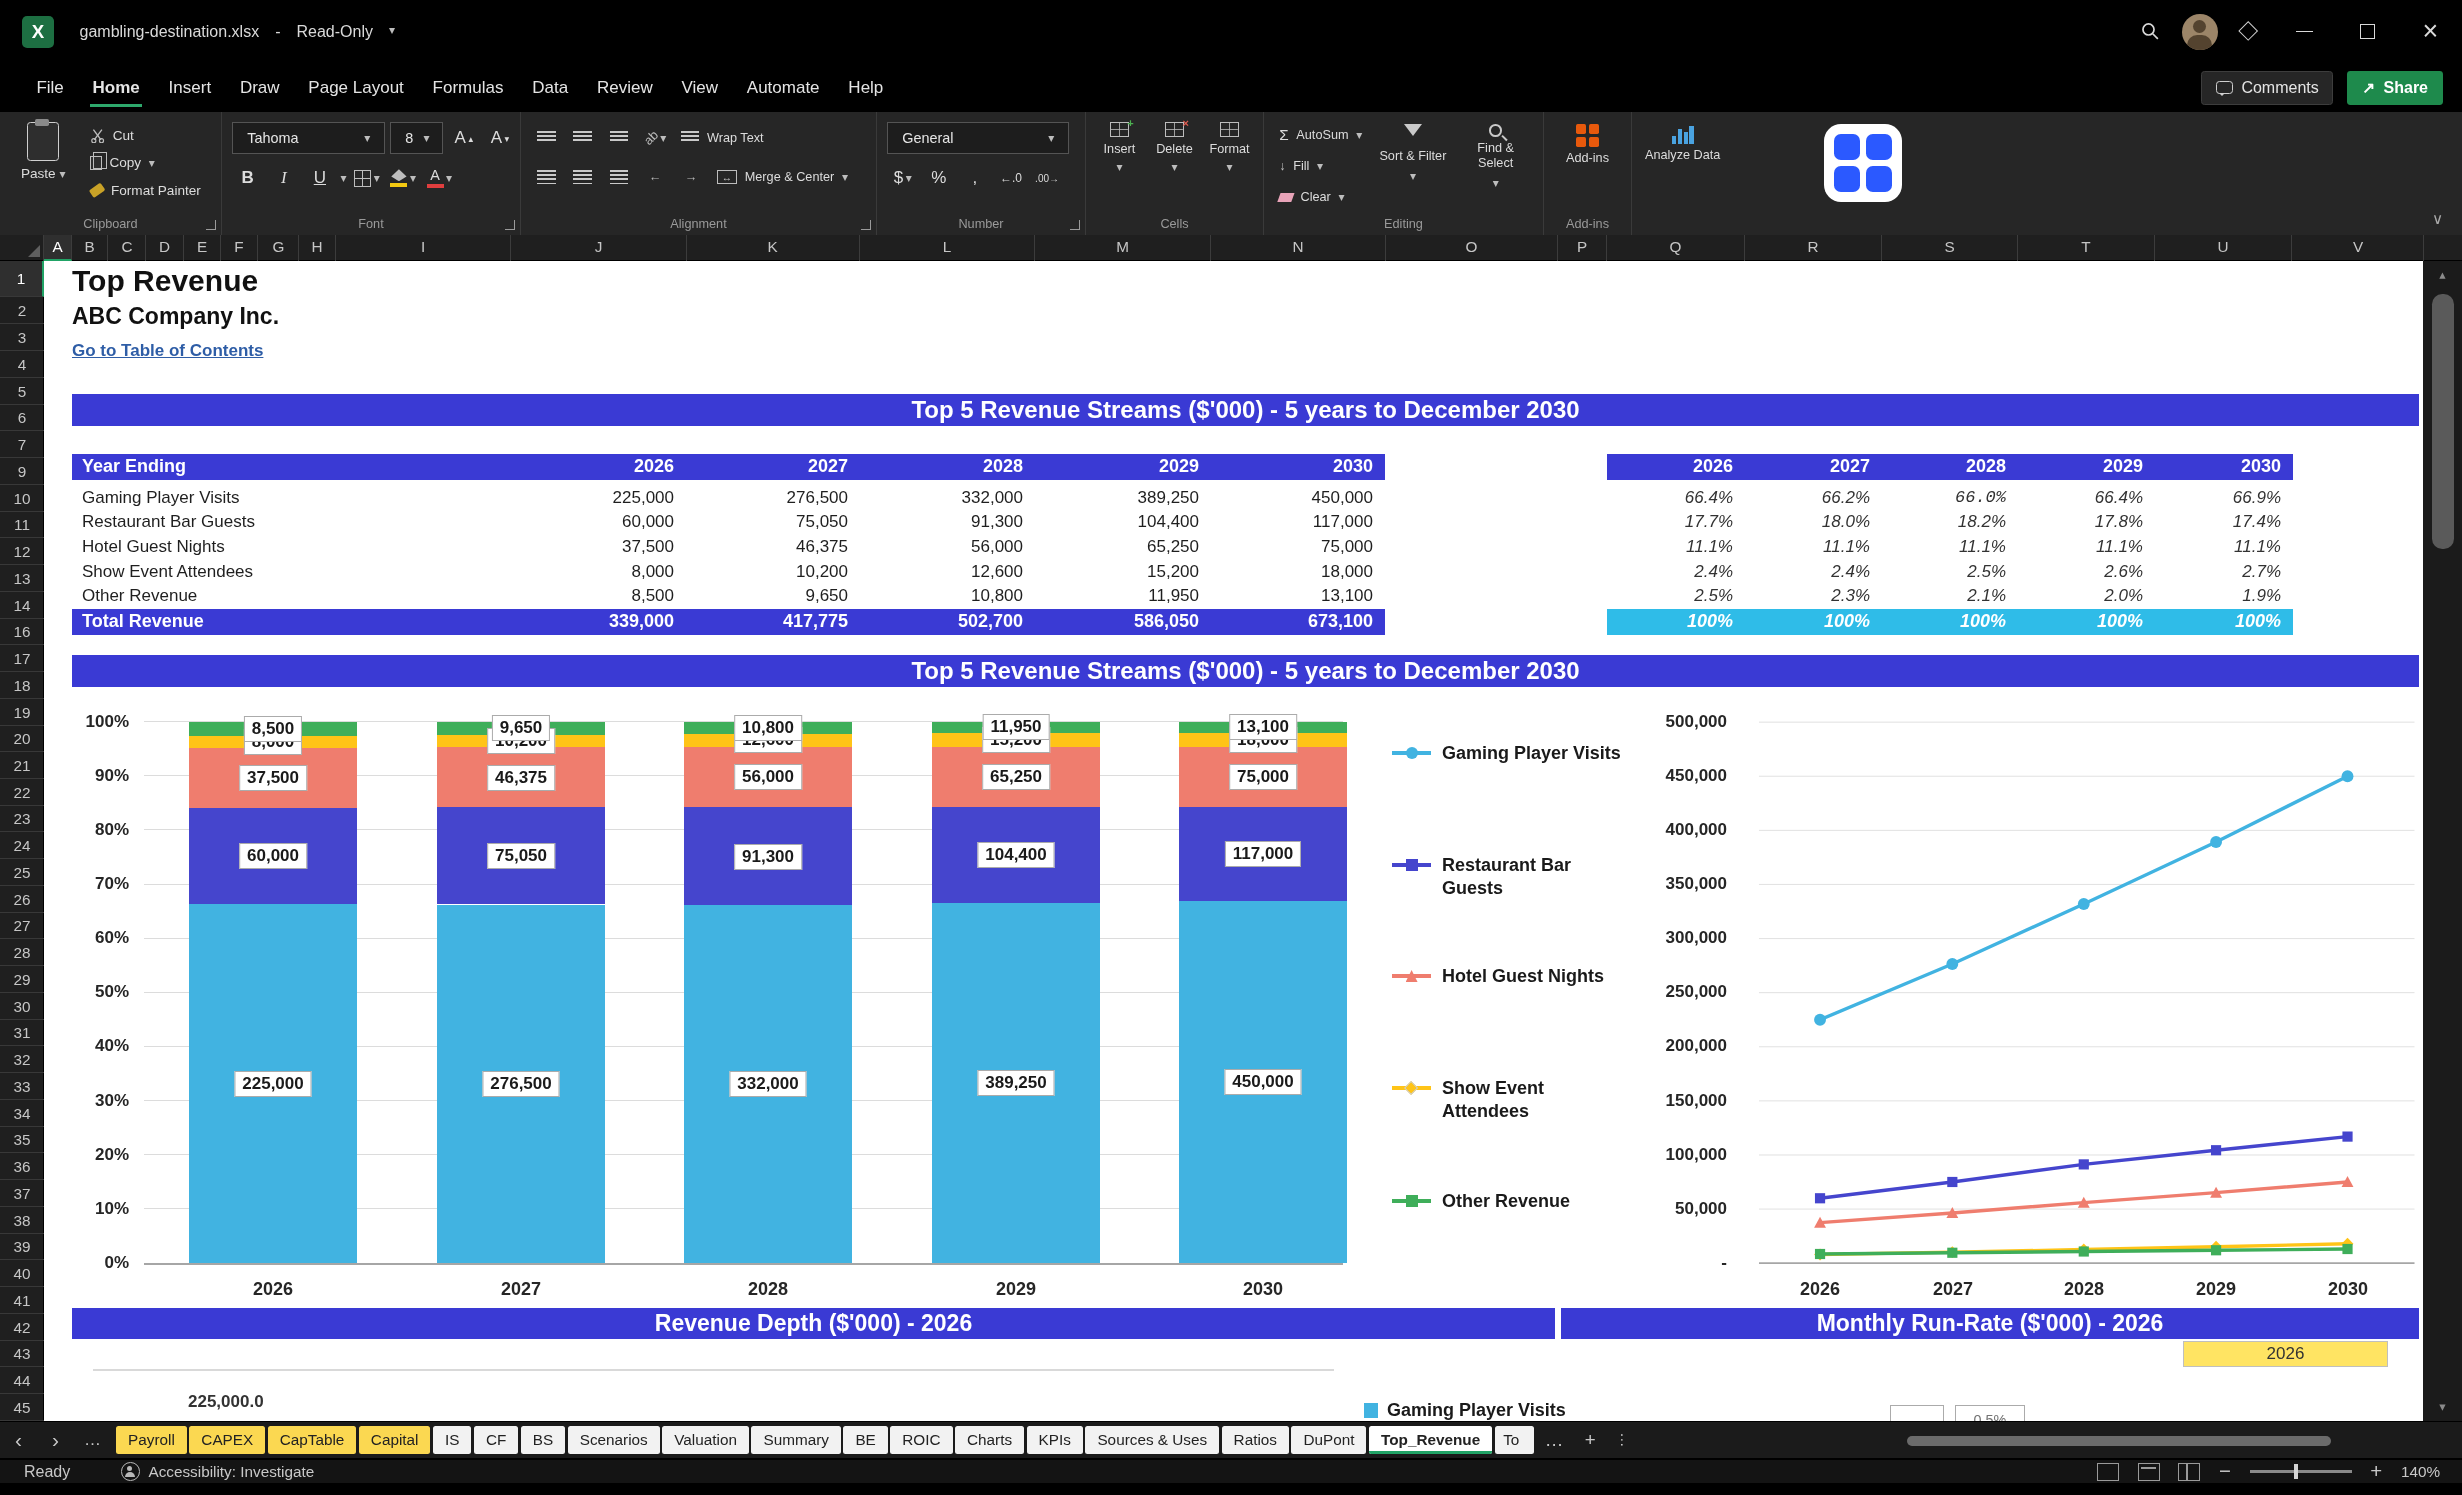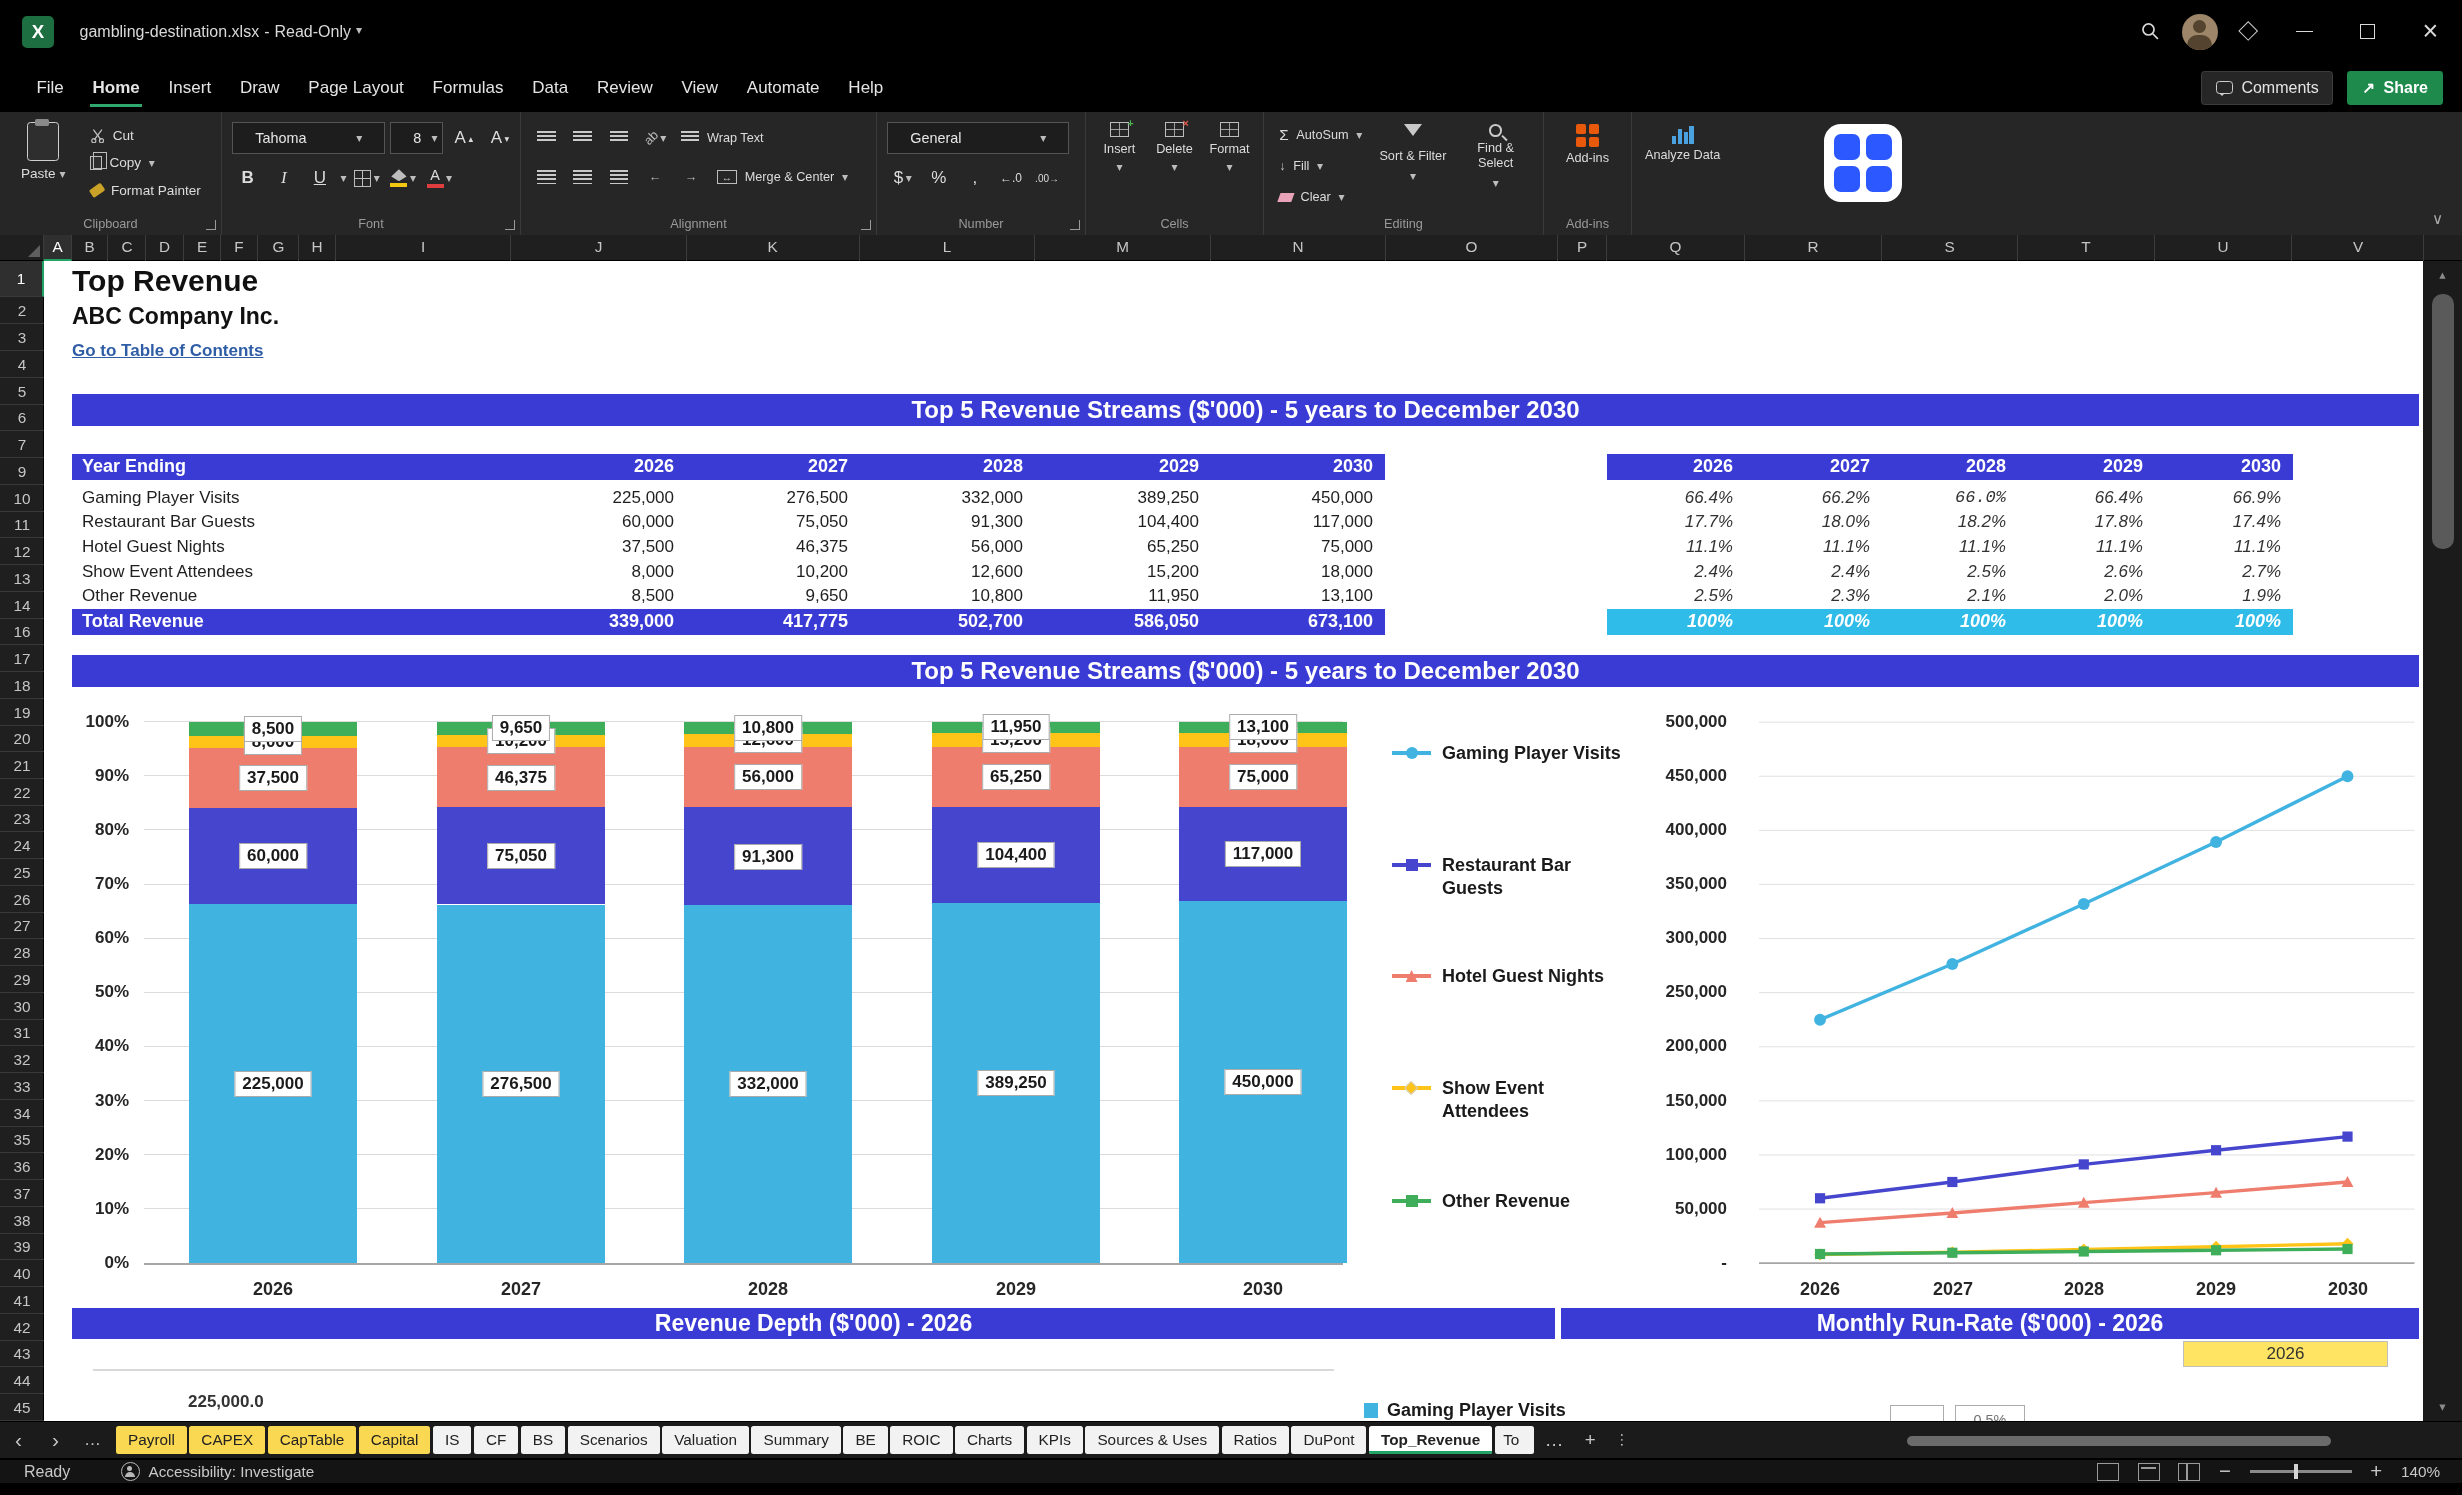--- a/index.html
+++ b/index.html
@@ -1,21 +1,21 @@
 <!DOCTYPE html>
 <html style="font-size:13.6px"><head>
 <meta charset="utf-8">
 <style>
 *{box-sizing:border-box;margin:0;padding:0}
 html,body{width:2462px;height:1495px;overflow:hidden;background:#000;font-family:"Liberation Sans",sans-serif}
 #app{position:absolute;inset:0;width:2462px;height:1495px}
 
 #titlebar{position:absolute;left:0;top:0;width:2462px;height:63px;background:#000;display:flex;align-items:center;color:#d9d9d9}
 .xl-icon{width:32px;height:32px;margin-left:22px;background:#1D6F42;border-radius:5.1px;color:#fff;font-weight:700;font-size:18.7px;display:flex;align-items:center;justify-content:center}
-.doc-title{margin-left:25.5px;font-size:16px;color:#d9d9d9;display:flex;gap:5px;white-space:nowrap}
+.doc-title{margin-left:25.5px;font-size:16px;color:#d9d9d9;display:flex;gap:16px;white-space:nowrap}
 .dd{font-size:12px;color:#bdbdbd}
 .tb-right{margin-left:auto;display:flex;align-items:center}
 .tb-ic{width:49px;height:63px;display:flex;align-items:center;justify-content:center}
 .avatar{width:36px;height:36px;border-radius:50%;background:#9c8568;position:relative;overflow:hidden}
 .avatar::before{content:"";position:absolute;left:11px;top:6px;width:13.6px;height:13.6px;border-radius:50%;background:#54432f}
 .avatar::after{content:"";position:absolute;left:5.1px;top:21px;width:25.5px;height:17px;border-radius:10.2px 10.2px 0 0;background:#54432f}
 .diamond{width:14.4px;height:14.4px;border:1.7px solid #cfcfcf;transform:rotate(45deg)}
 .winbtn{width:63px;height:63px;display:flex;align-items:center;justify-content:center;color:#d9d9d9}
 .mini{width:17px;height:1.7px;background:#d9d9d9}
 .maxi{width:14.4px;height:14.4px;border:1.7px solid #d9d9d9}
@@ -40,21 +40,21 @@
 .paste-btn{width:66px;display:flex;flex-direction:column;align-items:center;gap:5.1px;color:#dcdcdc;font-size:13.6px}
 .ic-clipboard{width:32px;height:39px;border:1.7px solid #cfcfcf;border-radius:3.4px;position:relative;background:#2e2e2e}
 .ic-clipboard::before{content:"";position:absolute;left:6.8px;top:-4.2px;width:13.6px;height:6.8px;background:#8a8a8a;border-radius:1.7px}
 .rg-col{display:flex;flex-direction:column;justify-content:flex-start;gap:1.7px}
 .rsmall{display:flex;align-items:center;gap:7.6px;height:26px;font-size:13.6px;color:#dcdcdc;padding:0 5.1px;white-space:nowrap}
 .ic-copy{width:12px;height:14.4px;border:1.3px solid #bdbdbd;position:relative;background:#2e2e2e}
 .ic-copy::after{content:"";position:absolute;left:2.5px;top:-4.2px;width:12px;height:14.4px;border:1.3px solid #bdbdbd}
 .ic-brush{width:13.6px;height:8.5px;background:#c9a227;border-radius:1.7px;transform:rotate(-35deg)}
 .rg-rows{display:flex;flex-direction:column;gap:8.5px}
 .rrow{display:flex;align-items:center;gap:5.1px}
-.rsel{height:32px;background:#1d1d1d;border:0.8px solid #545454;color:#e6e6e6;font-size:14.4px;display:flex;align-items:center;padding:0 22px;gap:10.2px;justify-content:space-between}
+.rsel{height:32px;background:#1d1d1d;border:0.8px solid #545454;color:#e6e6e6;font-size:14.4px;display:flex;align-items:center;padding:0 14px;gap:10.2px;justify-content:space-between}
 .icbtn{min-width:31px;height:31px;display:flex;align-items:center;justify-content:center;color:#dcdcdc;font-size:17px;gap:2.5px}
 .bld{font-weight:700}.itl{font-style:italic;font-family:"Liberation Serif",serif}.und{text-decoration:underline}
 .ic-borders{width:17px;height:17px;border:1.3px solid #bdbdbd;background:linear-gradient(#bdbdbd,#bdbdbd) center/100% 1.3px no-repeat,linear-gradient(90deg,#bdbdbd,#bdbdbd) center/1.3px 100% no-repeat}
 .ic-fill{width:15.3px;height:12px;background:#bdbdbd;clip-path:polygon(50% 0,100% 60%,50% 100%,0 60%);position:relative}
 .fill-bar{width:17px;height:4.2px;background:#F2C811;margin-top:1.7px}
 .acolor{display:flex;flex-direction:column;align-items:center;line-height:1}
 .acolor .abar{width:17px;height:4.2px;background:#E03E3E;margin-top:1.7px}
 .ic-lines{width:18.7px;height:13.6px;background:repeating-linear-gradient(#c9c9c9 0 1.7px,transparent 1.7px 4.2px)}
 .ic-merge{width:20.4px;height:13.6px;border:1.3px solid #bdbdbd;display:flex;align-items:center;justify-content:center;color:#bdbdbd;font-size:10.2px}
 .rbig{width:78px;display:flex;flex-direction:column;align-items:center;gap:4.2px;color:#dcdcdc;font-size:12.7px;text-align:center;line-height:15.3px;padding-top:1.7px}

